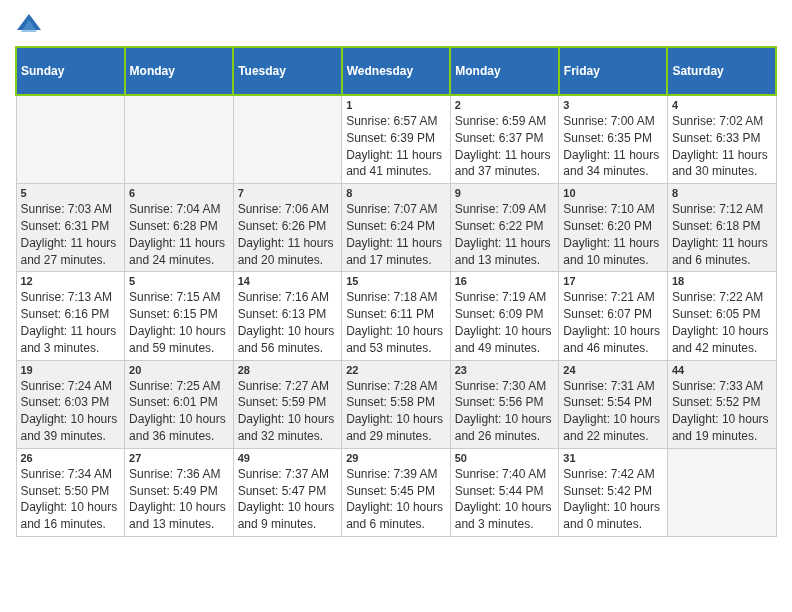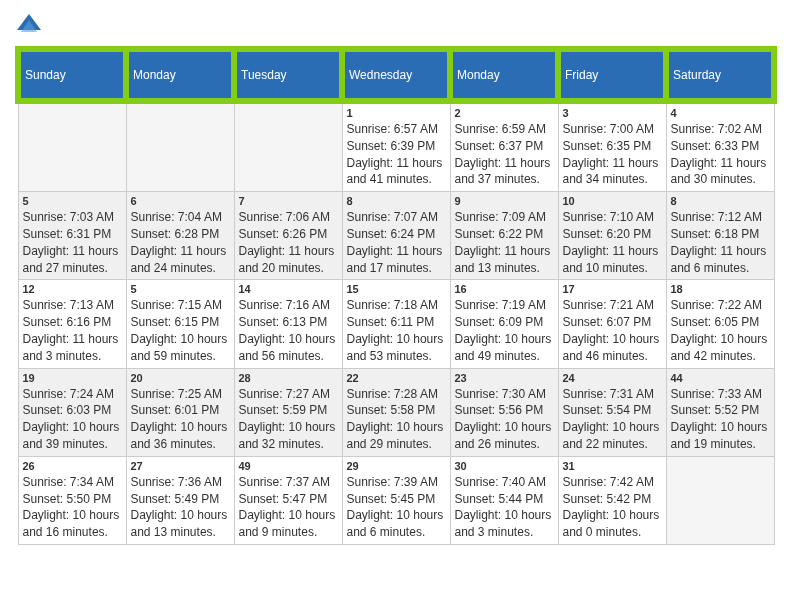--- a/index.html
+++ b/index.html
@@ -60,24 +60,24 @@
     }
     .calendar {
       width: 100%;
       border-collapse: collapse;
       table-layout: fixed;
     }
     .calendar th {
       background: #2a6db5;
       color: #fff;
       font-size: 12px;
-      font-weight: normal;
+      font-weight: bold;
       padding: 16px 4px;
       text-align: left;
-      border: 6px solid #84cc16;
+      border: 2px solid #84cc16;
     }
     .calendar td {
       border: 1px solid #ccc;
       vertical-align: top;
       padding: 3px 4px;
       height: 80px;
       font-size: 9.5px;
       color: #333;
       background: #fff;
     }
@@ -259,21 +259,21 @@
           </td>
           <td>
             <span class="day-num">49</span>
             <div class="day-info">Sunrise: 7:37 AM<br>Sunset: 5:47 PM<br>Daylight: 10 hours and 9 minutes.</div>
           </td>
           <td>
             <span class="day-num">29</span>
             <div class="day-info">Sunrise: 7:39 AM<br>Sunset: 5:45 PM<br>Daylight: 10 hours and 6 minutes.</div>
           </td>
           <td>
-            <span class="day-num">30</span>
+            <span class="day-num">50</span>
             <div class="day-info">Sunrise: 7:40 AM<br>Sunset: 5:44 PM<br>Daylight: 10 hours and 3 minutes.</div>
           </td>
           <td>
             <span class="day-num">31</span>
             <div class="day-info">Sunrise: 7:42 AM<br>Sunset: 5:42 PM<br>Daylight: 10 hours and 0 minutes.</div>
           </td>
           <td class="empty"></td>
         </tr>
       </tbody>
   </table>

